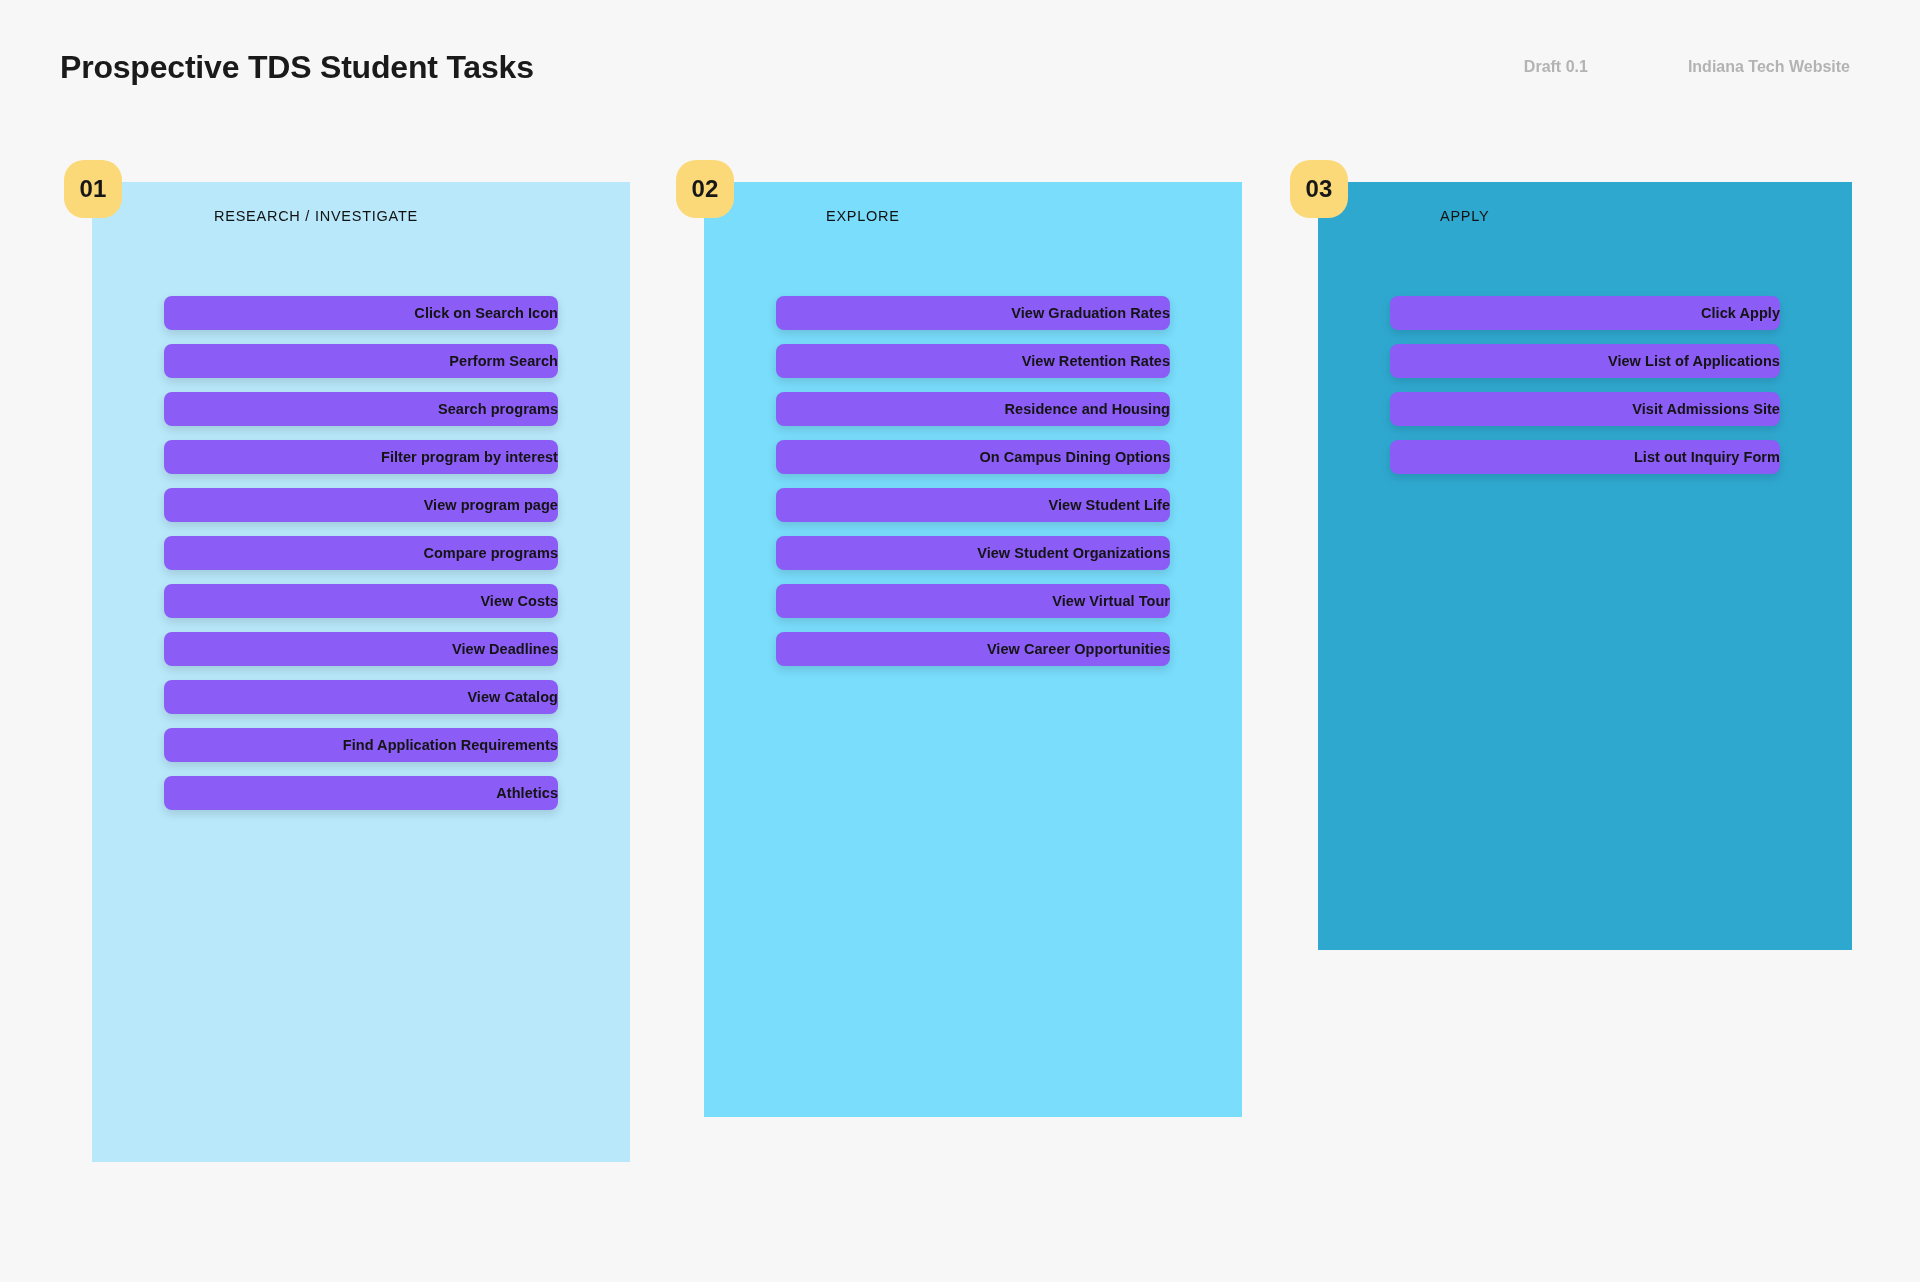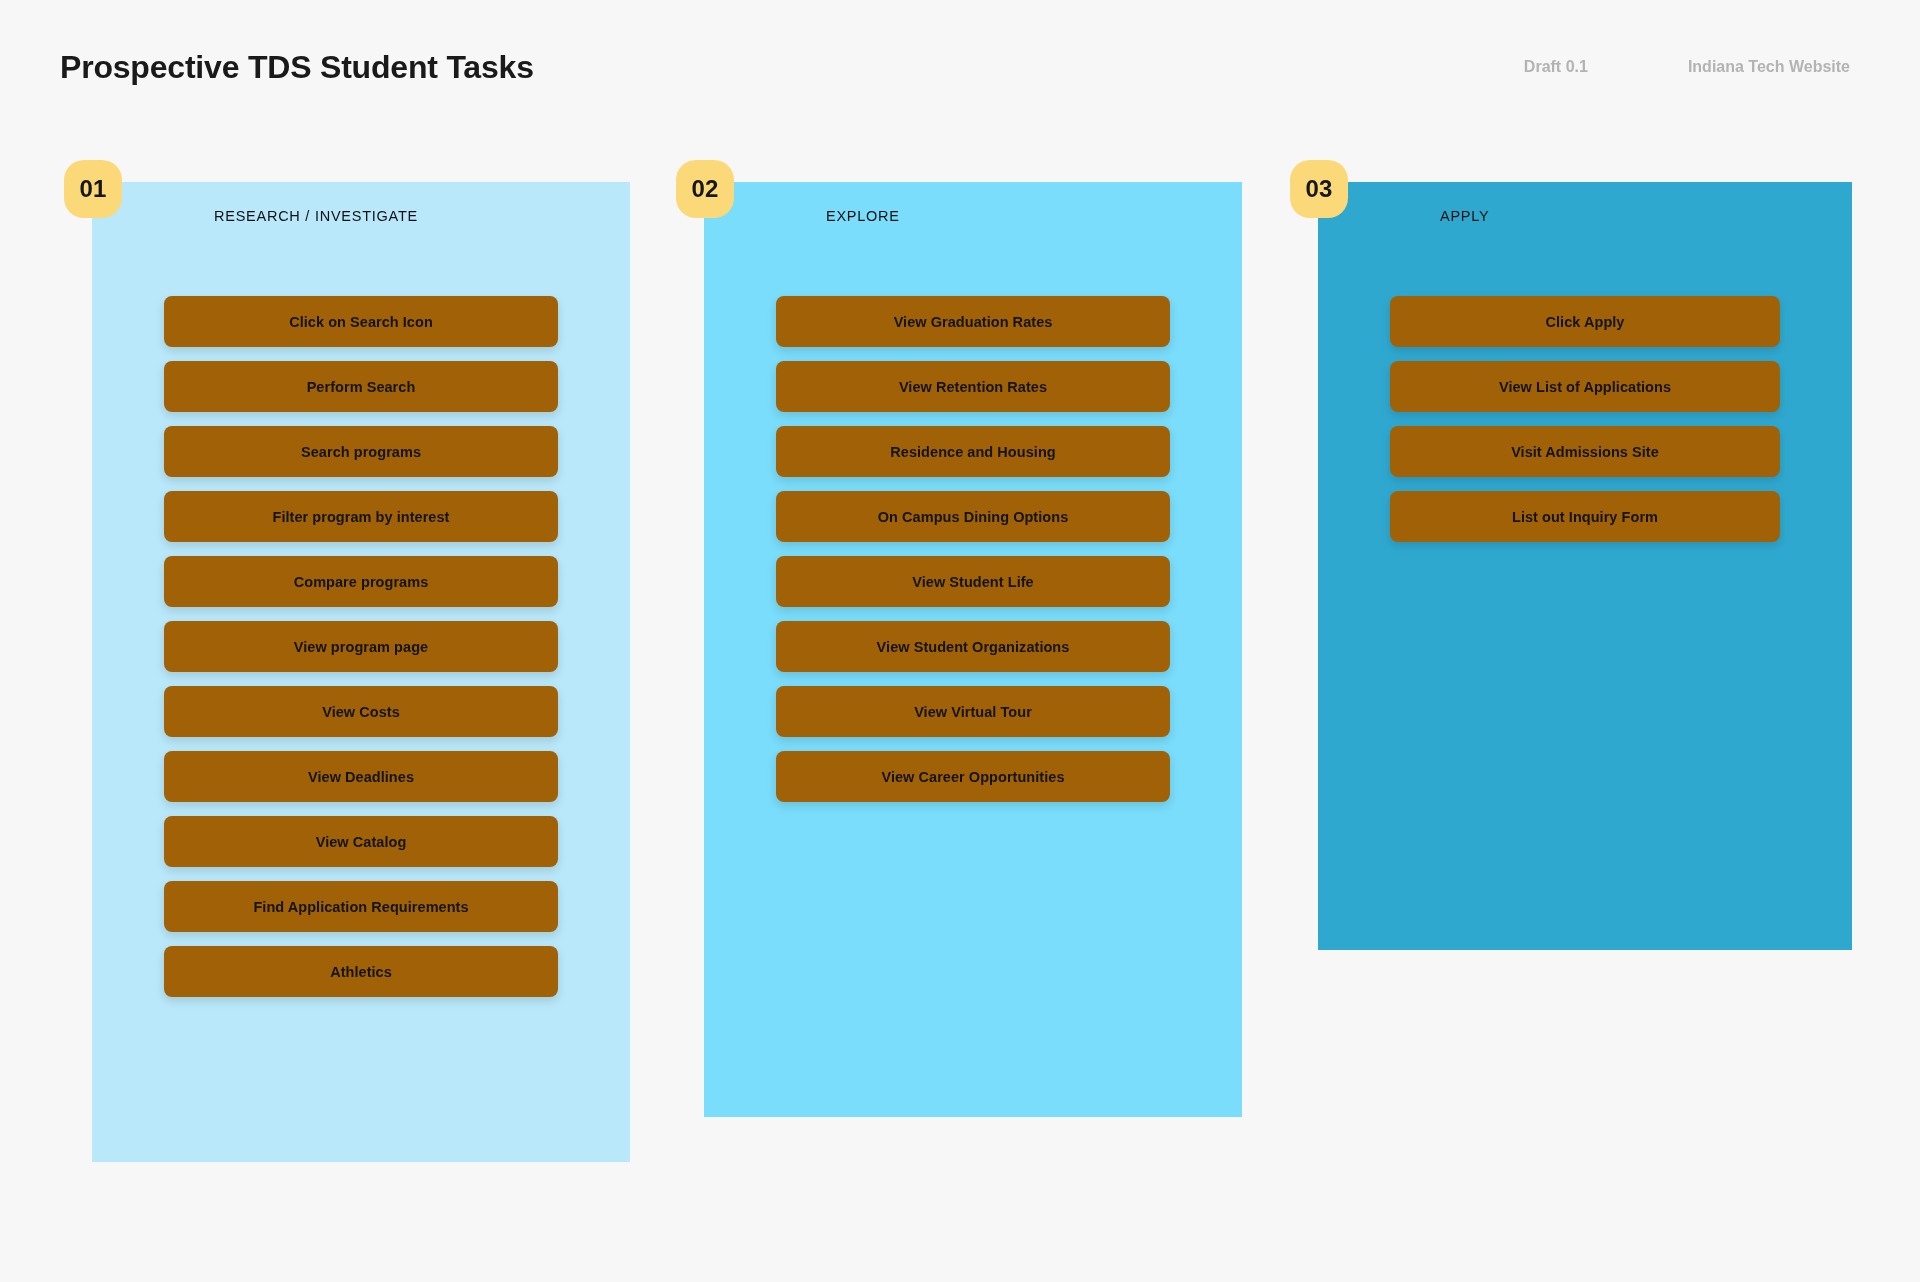--- a/index.html
+++ b/index.html
@@ -111,26 +111,26 @@
     top: 114px;
     left: 72px;
     right: 72px;
     display: flex;
     flex-direction: column;
     gap: 14px;
     z-index: 3;
   }
 
   .task-card {
-    height: 51px;
-    background: #a16207;
+    height: 34px;
+    background: #8b5cf6;
     border-radius: 8px;
     display: flex;
     align-items: center;
-    justify-content: center;
+    justify-content: flex-end;
     box-shadow: 0 4px 10px rgba(0, 0, 0, 0.13);
   }
 
   .task-card-label {
     font-size: 14.5px;
     font-weight: bold;
     color: #141414;
     letter-spacing: 0.05px;
     text-align: center;
     white-space: nowrap;
@@ -171,24 +171,24 @@
         <div class="task-card">
           <span class="task-card-label">Perform Search</span>
         </div>
         <div class="task-card">
           <span class="task-card-label">Search programs</span>
         </div>
         <div class="task-card">
           <span class="task-card-label">Filter program by interest</span>
         </div>
         <div class="task-card">
+          <span class="task-card-label">View program page</span>
+        </div>
+        <div class="task-card">
           <span class="task-card-label">Compare programs</span>
-        </div>
-        <div class="task-card">
-          <span class="task-card-label">View program page</span>
         </div>
         <div class="task-card">
           <span class="task-card-label">View Costs</span>
         </div>
         <div class="task-card">
           <span class="task-card-label">View Deadlines</span>
         </div>
         <div class="task-card">
           <span class="task-card-label">View Catalog</span>
         </div>

